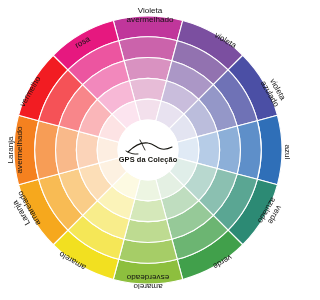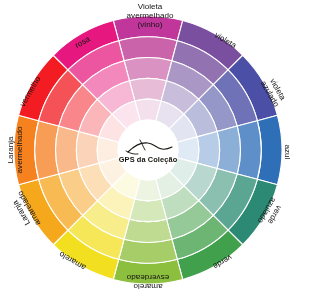--- a/index.html
+++ b/index.html
@@ -140,21 +140,21 @@
     <circle id="hub" class="hub-circle" cx="148" cy="150" r="30.5"></circle>
     <g id="logo-group">
       <path class="logo-swoosh" d="M128 152 C134 146, 141 142, 148 143 C153 143.6, 156 147, 160 148.5 C164 150, 168 149, 172 147"></path>
       <path class="logo-tick" d="M140 140 L145 150"></path>
       <path class="logo-tick" d="M126 151 C130 153.5, 134 154.5, 138 154"></path>
       <text id="logo-label" class="logo-text" x="148" y="162" text-anchor="middle">GPS da Coleção</text>
     </g>
   </svg>
 
   <div id="labels">
-      <div class="hue-label multi" style="left: 150px; top: 16px; transform: translate(-50%, -50%) rotate(0deg);"><div>Violeta</div><div>avermelhado</div><div>(vinho)</div></div>
+      <div class="hue-label multi" style="left: 150px; top: 16px; transform: translate(-50%, -50%) rotate(0deg);"><div>Violeta</div><div>avermelhado</div></div>
       <div class="hue-label" style="left: 225px; top: 41px; transform: translate(-50%, -50%) rotate(30deg);"><div>violeta</div></div>
       <div class="hue-label multi" style="left: 273px; top: 92px; transform: translate(-50%, -50%) rotate(60deg);"><div>violeta</div><div>azulado</div></div>
       <div class="hue-label" style="left: 287px; top: 152px; transform: translate(-50%, -50%) rotate(90deg);"><div>azul</div></div>
       <div class="hue-label multi" style="left: 270px; top: 212px; transform: translate(-50%, -50%) rotate(120deg);"><div>verde</div><div>azulado</div></div>
       <div class="hue-label" style="left: 222px; top: 261px; transform: translate(-50%, -50%) rotate(150deg);"><div>verde</div></div>
       <div class="hue-label multi" style="left: 148px; top: 281px; transform: translate(-50%, -50%) rotate(180deg);"><div>amarelo</div><div>esverdeado</div></div>
       <div class="hue-label" style="left: 73px; top: 260px; transform: translate(-50%, -50%) rotate(210deg);"><div>amarelo</div></div>
       <div class="hue-label multi" style="left: 26px; top: 210px; transform: translate(-50%, -50%) rotate(240deg);"><div>Laranja</div><div>amarelado</div></div>
       <div class="hue-label multi" style="left: 16px; top: 150px; transform: translate(-50%, -50%) rotate(270deg);"><div>Laranja</div><div>avermelhado</div></div>
       <div class="hue-label" style="left: 31px; top: 92px; transform: translate(-50%, -50%) rotate(300deg);"><div>vermelho</div></div>

